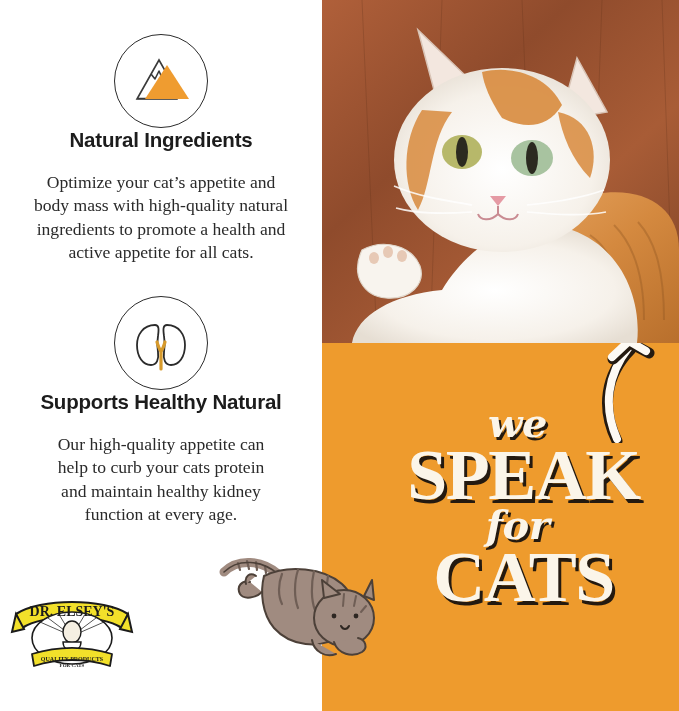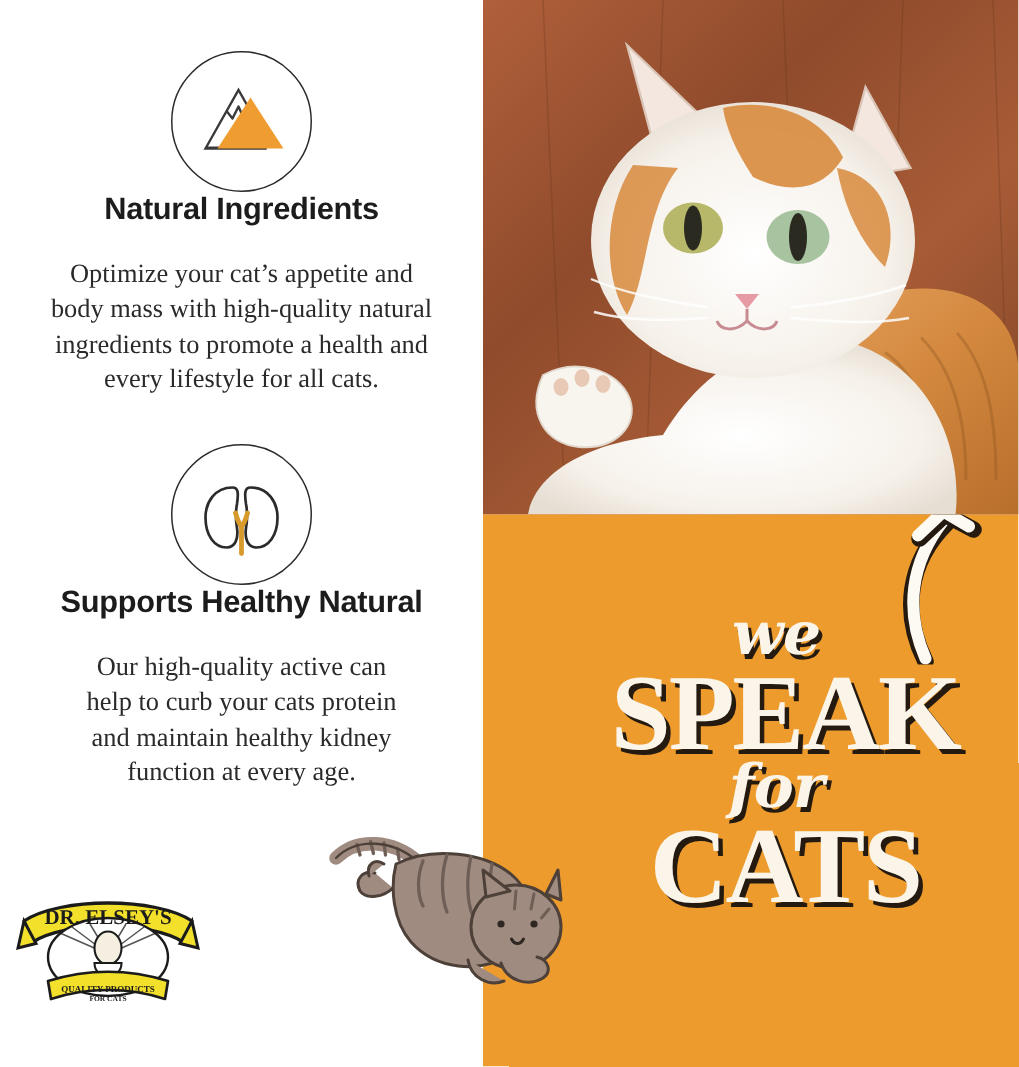--- a/index.html
+++ b/index.html
@@ -156,36 +156,36 @@
         <path d="M36 39 L40 44 L44 36 L48 45 L52 40" fill="none" stroke="#3a3a3a" stroke-width="1.6" stroke-linejoin="round"></path>
         <path d="M22.5 63.5 L62 63.5" stroke="#3a3a3a" stroke-width="1.6"></path>
         <path d="M52 30 L74 64 L30 64 Z" fill="#ef9c30"></path>
       </svg>
     </div>
     <div class="feature-title">Natural Ingredients</div>
     <div class="feature-body">
       <span>Optimize your cat’s appetite and</span>
       <span>body mass with high-quality natural</span>
       <span>ingredients to promote a health and</span>
-      <span>every lifestyle for all cats.</span>
+      <span>active appetite for all cats.</span>
     </div>
   </div>
 
   <div class="feature feature-b">
     <div class="icon-circle">
       <svg width="92" height="92" viewBox="0 0 92 92">
         <path d="M40 28 C28 28 22 38 22 48 C22 60 28 68 36 68 C42 68 44 62 43 55 C42 49 42 44 43 39 C44 32 44 28 40 28 Z" fill="#ffffff" stroke="#2b2b2b" stroke-width="1.8" stroke-linejoin="round"></path>
         <path d="M52 28 C64 28 70 38 70 48 C70 60 64 68 56 68 C50 68 48 62 49 55 C50 49 50 44 49 39 C48 32 48 28 52 28 Z" fill="#ffffff" stroke="#2b2b2b" stroke-width="1.8" stroke-linejoin="round"></path>
         <path d="M42 45 C42 45 44 52 46 54 C48 52 50 45 50 45" fill="none" stroke="#d79a2b" stroke-width="3.2" stroke-linecap="round" stroke-linejoin="round"></path>
         <path d="M46 54 L46 72" fill="none" stroke="#d79a2b" stroke-width="3.2" stroke-linecap="round"></path>
       </svg>
     </div>
     <div class="feature-title">Supports Healthy Natural</div>
     <div class="feature-body">
-      <span>Our high-quality active can</span>
+      <span>Our high-quality appetite can</span>
       <span>help to curb your cats protein</span>
       <span>and maintain healthy kidney</span>
       <span>function at every age.</span>
     </div>
   </div>
 </div>
 
 <div class="photo">
   <svg width="357" height="343" viewBox="0 0 357 343">
     <defs>

